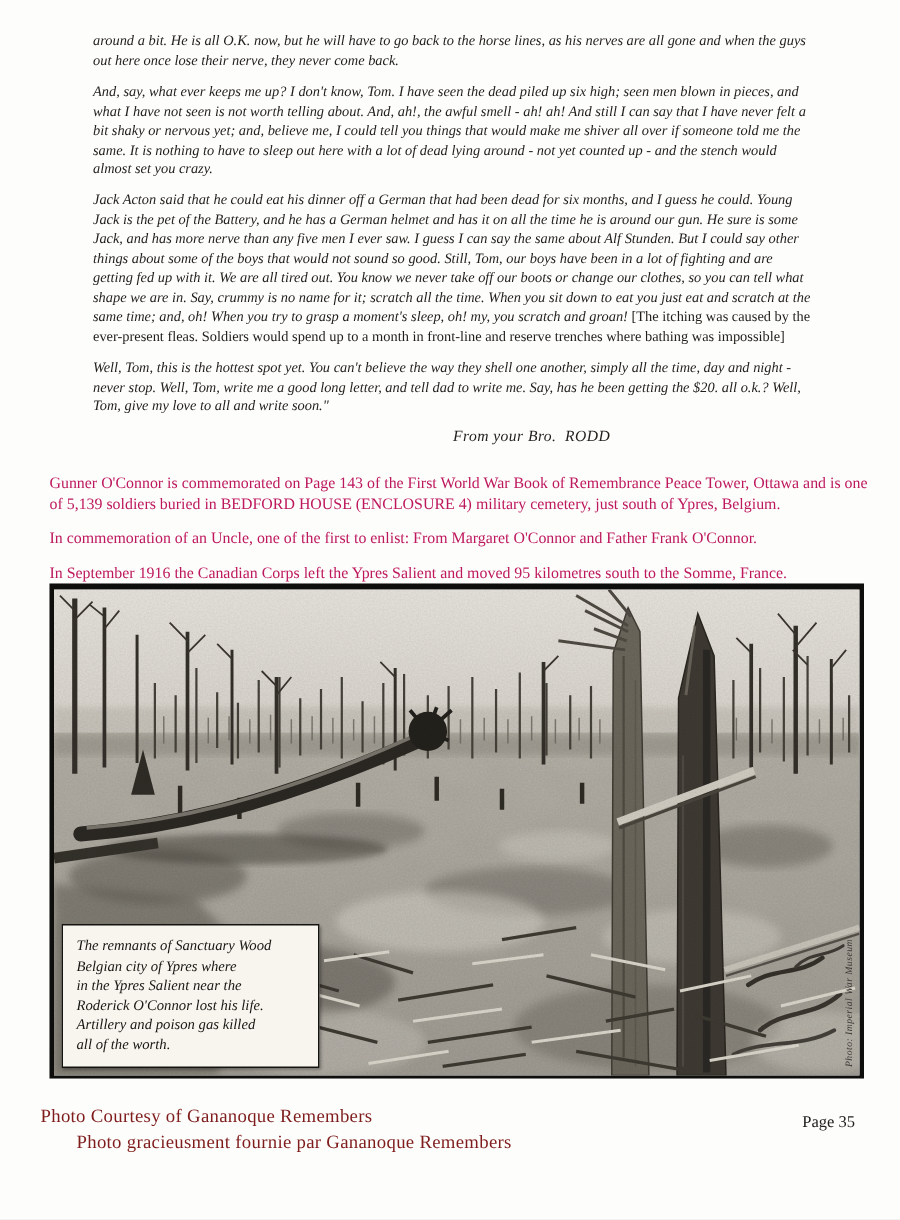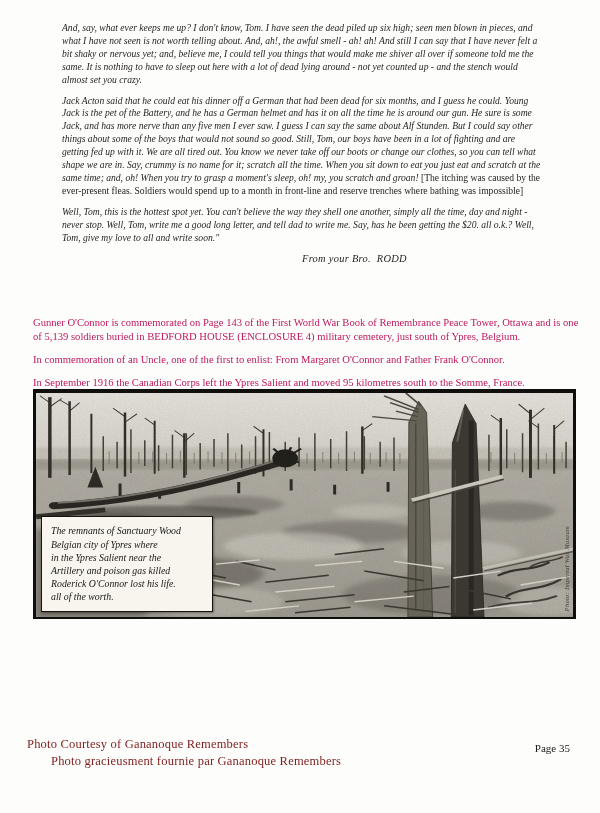--- a/index.html
+++ b/index.html
@@ -9,21 +9,21 @@
   .letter{position:absolute;left:62px;top:22px;width:481px;color:#211e1a;}
   .letter p{margin:0 0 8px;font-style:italic;font-size:9.6px;line-height:12.9px;}
   .letter .rom{font-style:normal;}
   .signature{margin-left:240px !important;margin-top:5px !important;font-size:10.4px !important;
              white-space:pre-wrap;letter-spacing:.3px;}
   
   .bodyblock{position:absolute;left:33px;top:316px;width:553px;color:#be185d;}
   .bodyblock p{margin:0 0 9px;font-size:10.6px;line-height:14px;}
   .bodyblock .ital{}
   
-  .photo-frame{position:absolute;left:33px;top:389px;width:543px;height:230px;box-sizing:border-box;
+  .photo-frame{position:absolute;left:33px;top:389px;width:543px;height:330px;box-sizing:border-box;
                border:3px solid #0e0e0c;border-top-width:4px;border-bottom-width:2px;background:#e5e5e5;}
   .photo-frame svg{display:block;width:100%;height:100%;}
   .caption-box{position:absolute;left:5px;bottom:5px;width:152px;background:#f7f5ee;
                border:1.5px solid #15130f;padding:7px 9px 8px;font-style:italic;font-size:9.8px;
                line-height:13.1px;color:#191713;box-shadow:1px 1px 2px rgba(0,0,0,.35);}
   .caption-box span{display:block;}
   .credit{position:absolute;right:3px;bottom:6px;writing-mode:vertical-rl;transform:rotate(180deg);
           font-style:italic;font-size:6.5px;color:#3c3a36;letter-spacing:.3px;}
   
   .page-number{position:absolute;right:30px;top:742px;font-size:11px;color:#23201c;}
@@ -31,20 +31,21 @@
             font-size:12.5px;color:#7f1d1d;letter-spacing:.2px;}
   .courtesy-en{top:737px;}
   .courtesy-fr{top:754px;margin-left:24px;}
 </style>
 </head>
 <body>
 
 <div class="screen">
 
   <div class="letter">
+    <p>around a bit.  He is all O.K. now, but he will have to go back to the horse lines, as his nerves are all gone and when the guys out here once lose their nerve, they never come back.</p>
     <p>And, say, what ever keeps me up?  I don't know, Tom.  I have seen the dead piled up six high; seen men blown in pieces, and what I have not seen is not worth telling about.  And, ah!, the awful smell - ah! ah!  And still I can say that I have never felt a bit shaky or nervous yet; and, believe me, I could tell you things that would make me shiver all over if someone told me the same.  It is nothing to have to sleep out here with a lot of dead lying around - not yet counted up - and the stench would almost set you crazy.</p>
     <p><span>Jack Acton said that he could eat his dinner off a German that had been dead for six months, and I guess he could. Young Jack is the pet of the Battery, and he has a German helmet and has it on all the time he is around our gun.  He sure is some Jack, and has more nerve than any five men I ever saw.  I guess I can say the same about Alf Stunden.  But I could say other things about some of the boys that would not sound so good.  Still, Tom, our boys have been in a lot of fighting and are getting fed up with it.  We are all tired out.  You know we never take off our boots or change our clothes, so you can tell what shape we are in.  Say, crummy is no name for it; scratch all the time.  When you sit down to eat you just eat and scratch at the same time; and, oh! When you try to grasp a moment's sleep, oh! my, you scratch and groan!</span> <span class="rom">[The itching was caused by the ever-present fleas. Soldiers would spend up to a month in front-line and reserve trenches where bathing was impossible]</span></p>
     <p>Well, Tom, this is the hottest spot yet.  You can't believe the way they shell one another, simply all the time, day and night - never stop. Well, Tom, write me a good long letter, and tell dad to write me.  Say, has he been getting the $20. all o.k.?  Well, Tom, give my love to all and write soon."</p>
     <p class="signature">From your Bro.  RODD</p>
   </div>
 
   <div class="bodyblock">
     <p>Gunner O'Connor is commemorated on Page 143 of the First World War Book of Remembrance Peace Tower, Ottawa and is one of 5,139 soldiers buried in BEDFORD HOUSE (ENCLOSURE 4) military cemetery, just south of Ypres, Belgium.</p>
     <p class="ital">In commemoration of an Uncle, one of the first to enlist: From Margaret O'Connor and Father Frank O'Connor.</p>
     <p>In September 1916 the Canadian Corps left the Ypres Salient and moved 95 kilometres south to the Somme, France.</p>
@@ -145,22 +146,22 @@
         <path d="M152,262L206,276 M242,286L302,278 M322,300L382,292 M182,246L226,240 M422,266L470,256 M442,312L502,302 M212,314L266,306 M490,276L540,264 M132,232L172,238 M362,242L412,252 M282,248L330,242" stroke="#dcd8ce" stroke-width="2" fill="none"></path>
       </g>
 
       <rect x="0" y="0" width="543" height="322" filter="url(#grain)" opacity=".4" style="mix-blend-mode:multiply"></rect>
     </svg>
 
     <div class="caption-box">
       <span>The remnants of Sanctuary Wood</span>
       <span>Belgian city of Ypres where</span>
       <span>in the Ypres Salient near the</span>
+      <span>Roderick O'Connor lost his life.</span>
       <span>Artillery and poison gas killed</span>
-      <span>Roderick O'Connor lost his life.</span>
       <span>all of the worth.</span>
     </div>
     <div class="credit">Photo: Imperial War Museum</div>
   </figure>
 
   <div class="page-number">Page 35</div>
   <div class="courtesy courtesy-en">Photo Courtesy of Gananoque Remembers</div>
   <div class="courtesy courtesy-fr">Photo gracieusment fournie par Gananoque Remembers</div>
 </div>
 

